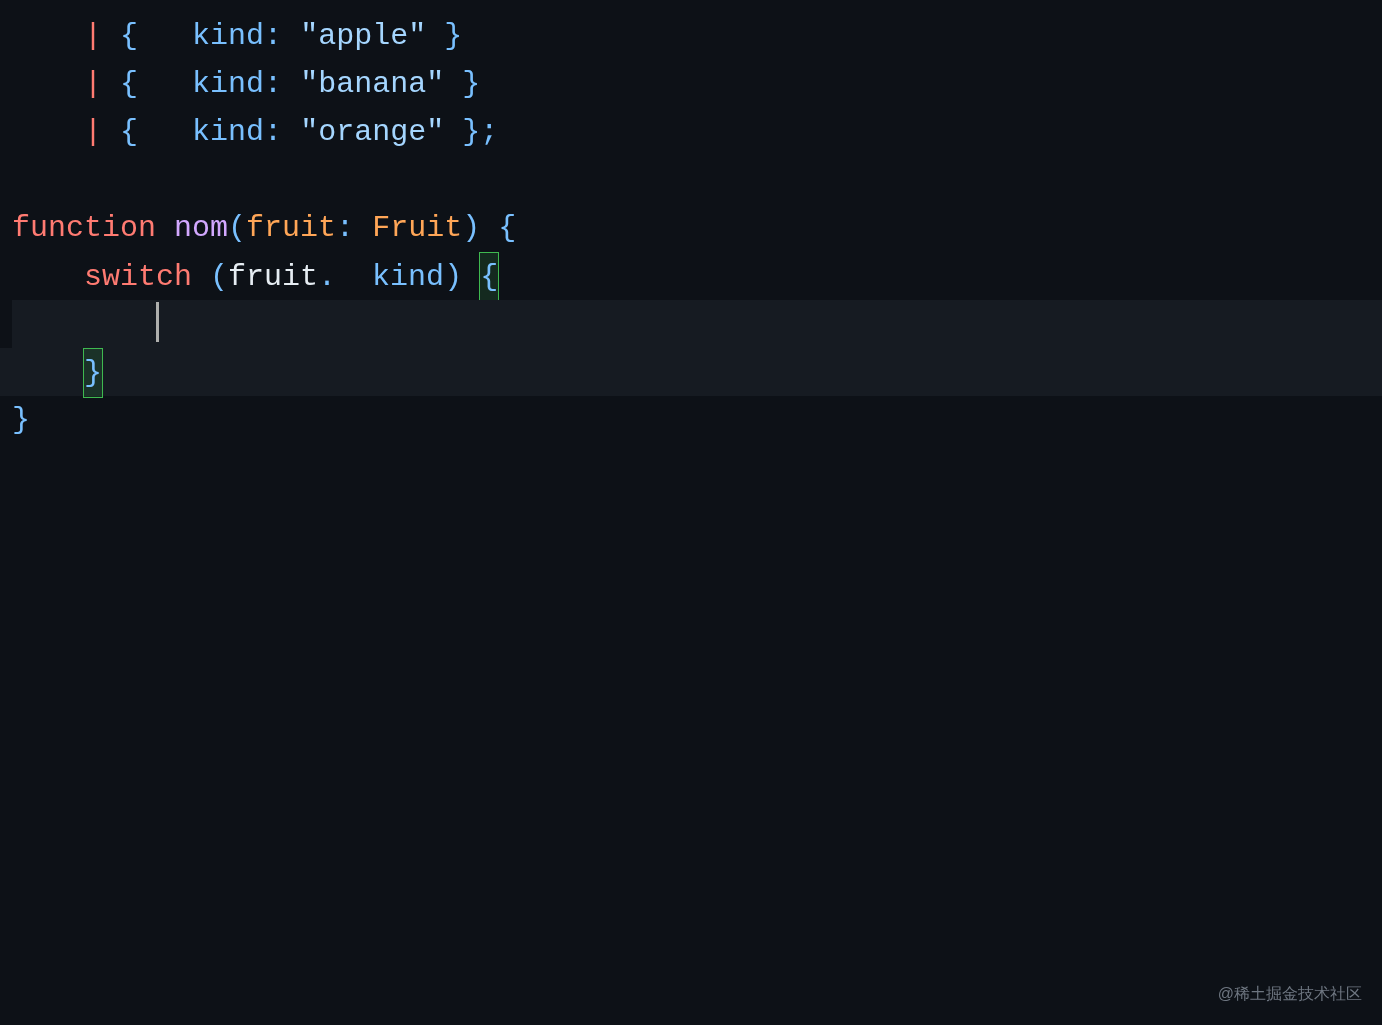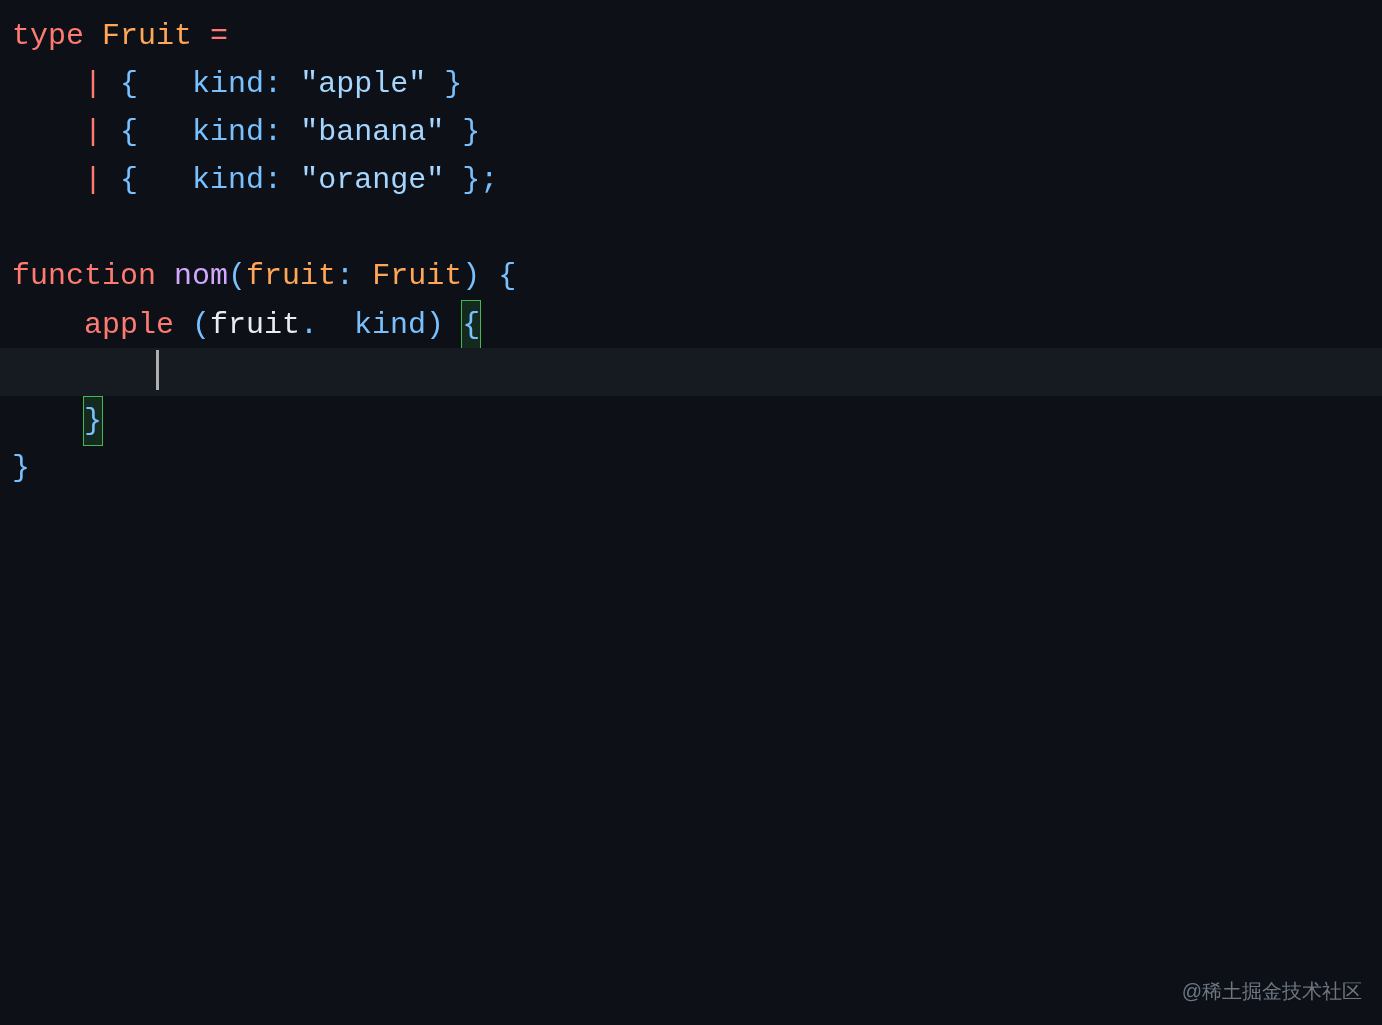--- a/index.html
+++ b/index.html
@@ -117,36 +117,35 @@
       background-color: #aeafad;
       vertical-align: middle;
       margin-top: -4px;
     }
     
     .watermark {
       position: absolute;
       bottom: 18px;
       right: 20px;
       color: #6e7681;
-      font-size: 20px;
+      font-size: 16px;
       font-family: -apple-system, BlinkMacSystemFont, "Segoe UI", Helvetica, Arial, sans-serif;
     }
   </style>
 </head>
 <body>
 
 <div class="editor">
   <div class="active-bg" style="top: 348px;"></div>
   <div class="code-content">
-    <div class="line"><span class="tok-keyword">type</span><span class="tok-default"> </span><span class="tok-type">Fruit</span><span class="tok-default"> </span><span class="tok-operator">=</span></div>
     <div class="line"><span class="tok-default">    </span><span class="tok-operator">|</span><span class="tok-default"> </span><span class="tok-brace">{</span><span class="tok-default"> </span><span class="tok-property">kind</span><span class="tok-punct">:</span><span class="tok-default"> </span><span class="tok-string">"apple"</span><span class="tok-default"> </span><span class="tok-brace">}</span></div>
     <div class="line"><span class="tok-default">    </span><span class="tok-operator">|</span><span class="tok-default"> </span><span class="tok-brace">{</span><span class="tok-default"> </span><span class="tok-property">kind</span><span class="tok-punct">:</span><span class="tok-default"> </span><span class="tok-string">"banana"</span><span class="tok-default"> </span><span class="tok-brace">}</span></div>
     <div class="line"><span class="tok-default">    </span><span class="tok-operator">|</span><span class="tok-default"> </span><span class="tok-brace">{</span><span class="tok-default"> </span><span class="tok-property">kind</span><span class="tok-punct">:</span><span class="tok-default"> </span><span class="tok-string">"orange"</span><span class="tok-default"> </span><span class="tok-brace">}</span><span class="tok-punct">;</span></div>
     <div class="line"></div>
     <div class="line"><span class="tok-keyword">function</span><span class="tok-default"> </span><span class="tok-function">nom</span><span class="tok-punct">(</span><span class="tok-param">fruit</span><span class="tok-punct">:</span><span class="tok-default"> </span><span class="tok-type">Fruit</span><span class="tok-punct">)</span><span class="tok-default"> </span><span class="tok-brace">{</span></div>
-    <div class="line"><span class="tok-default">    </span><span class="tok-keyword">apple</span><span class="tok-default"> </span><span class="tok-punct">(</span><span class="tok-default">fruit</span><span class="tok-punct">.</span><span class="tok-property">kind</span><span class="tok-punct">)</span><span class="tok-default"> </span><span class="tok-brace bracket-match">{</span></div>
+    <div class="line"><span class="tok-default">    </span><span class="tok-keyword">switch</span><span class="tok-default"> </span><span class="tok-punct">(</span><span class="tok-default">fruit</span><span class="tok-punct">.</span><span class="tok-property">kind</span><span class="tok-punct">)</span><span class="tok-default"> </span><span class="tok-brace bracket-match">{</span></div>
     <div class="line cursor-line"><span class="tok-default">        </span><span class="cursor"></span></div>
     <div class="line"><span class="tok-default">    </span><span class="tok-brace bracket-match">}</span></div>
     <div class="line"><span class="tok-brace">}</span></div>
   </div>
 </div>
 
 <div class="watermark">@稀土掘金技术社区</div>
 
 </body></html>

